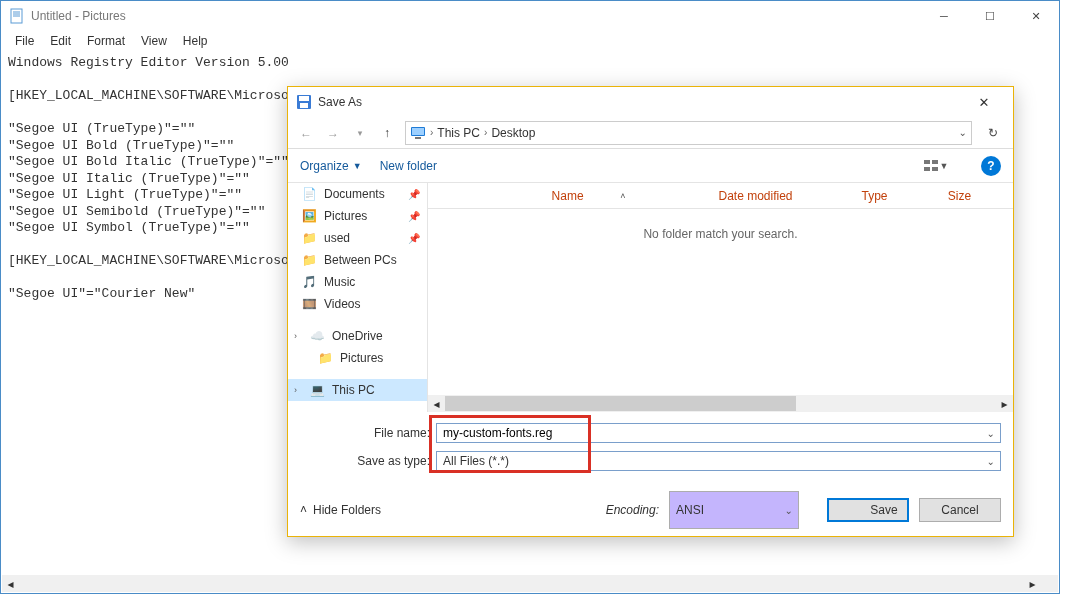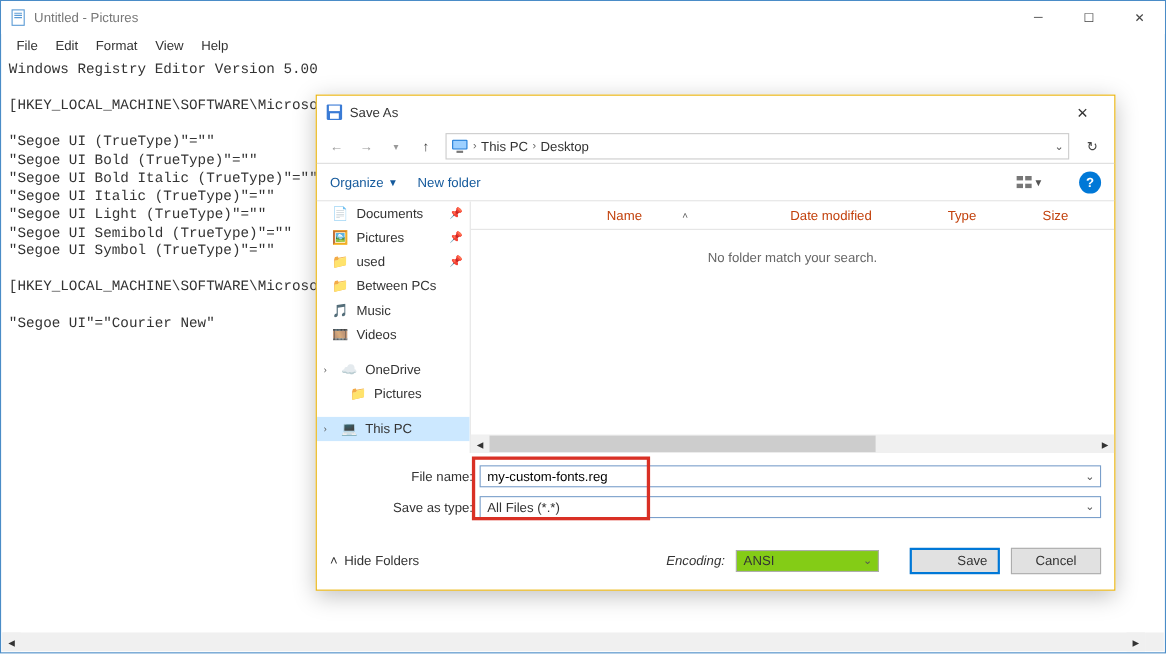--- a/index.html
+++ b/index.html
@@ -79,21 +79,21 @@
   .form-row { display:flex; align-items:center; height: 26px; margin-top:2px; }
   .form-row .lbl { width: 120px; text-align:right; padding-right:6px; font-size:12px; }
   .form-row .combo { flex:1; height:20px; border:1px solid #7a9fcb; background:#fff; display:flex; align-items:center; padding:0 6px; font-size:12px; position:relative; }
   .form-row .combo .dd { position:absolute; right:5px; color:#555; font-size:10px; }
   .form-row .combo input { border:none; flex:1; font-size:12px; outline:none; }
   .highlight-box { position:absolute; border:3px solid #d93025; pointer-events:none; }
 
   .dlg-footer { display:flex; align-items:center; height:52px; padding: 0 12px; gap:10px; }
   .hide-folders { display:flex; align-items:center; gap:6px; font-size:12px; }
   .enc-label { margin-left:auto; font-size:12px;font-style:italic; }
-  .enc-combo { width:130px; height:20px; border:1px solid #adadad; display:flex; align-items:center; padding:0 6px; font-size:12px; position:relative; background:#84cc16; margin-right:18px;}
+  .enc-combo { width:130px; height:38px; border:1px solid #adadad; display:flex; align-items:center; padding:0 6px; font-size:12px; position:relative; background:#c4b5fd; margin-right:18px;}
   .enc-combo .dd { position:absolute; right:5px; color:#555; font-size:10px; }
   .btn { width:82px; height:24px; border:1px solid #adadad; background:#e1e1e1; font-size:12px; display:flex; align-items:center; justify-content:center; }
   .btn.default { border:2px solid #0078d7;padding-left:32px; }
 </style>
 </head>
 <body>
 
 <div class="title-bar">
   <svg class="app-icon" viewBox="0 0 16 16">
       <rect x="2" y="1" width="11" height="14" fill="#fff" stroke="#5b9bd5"></rect>

